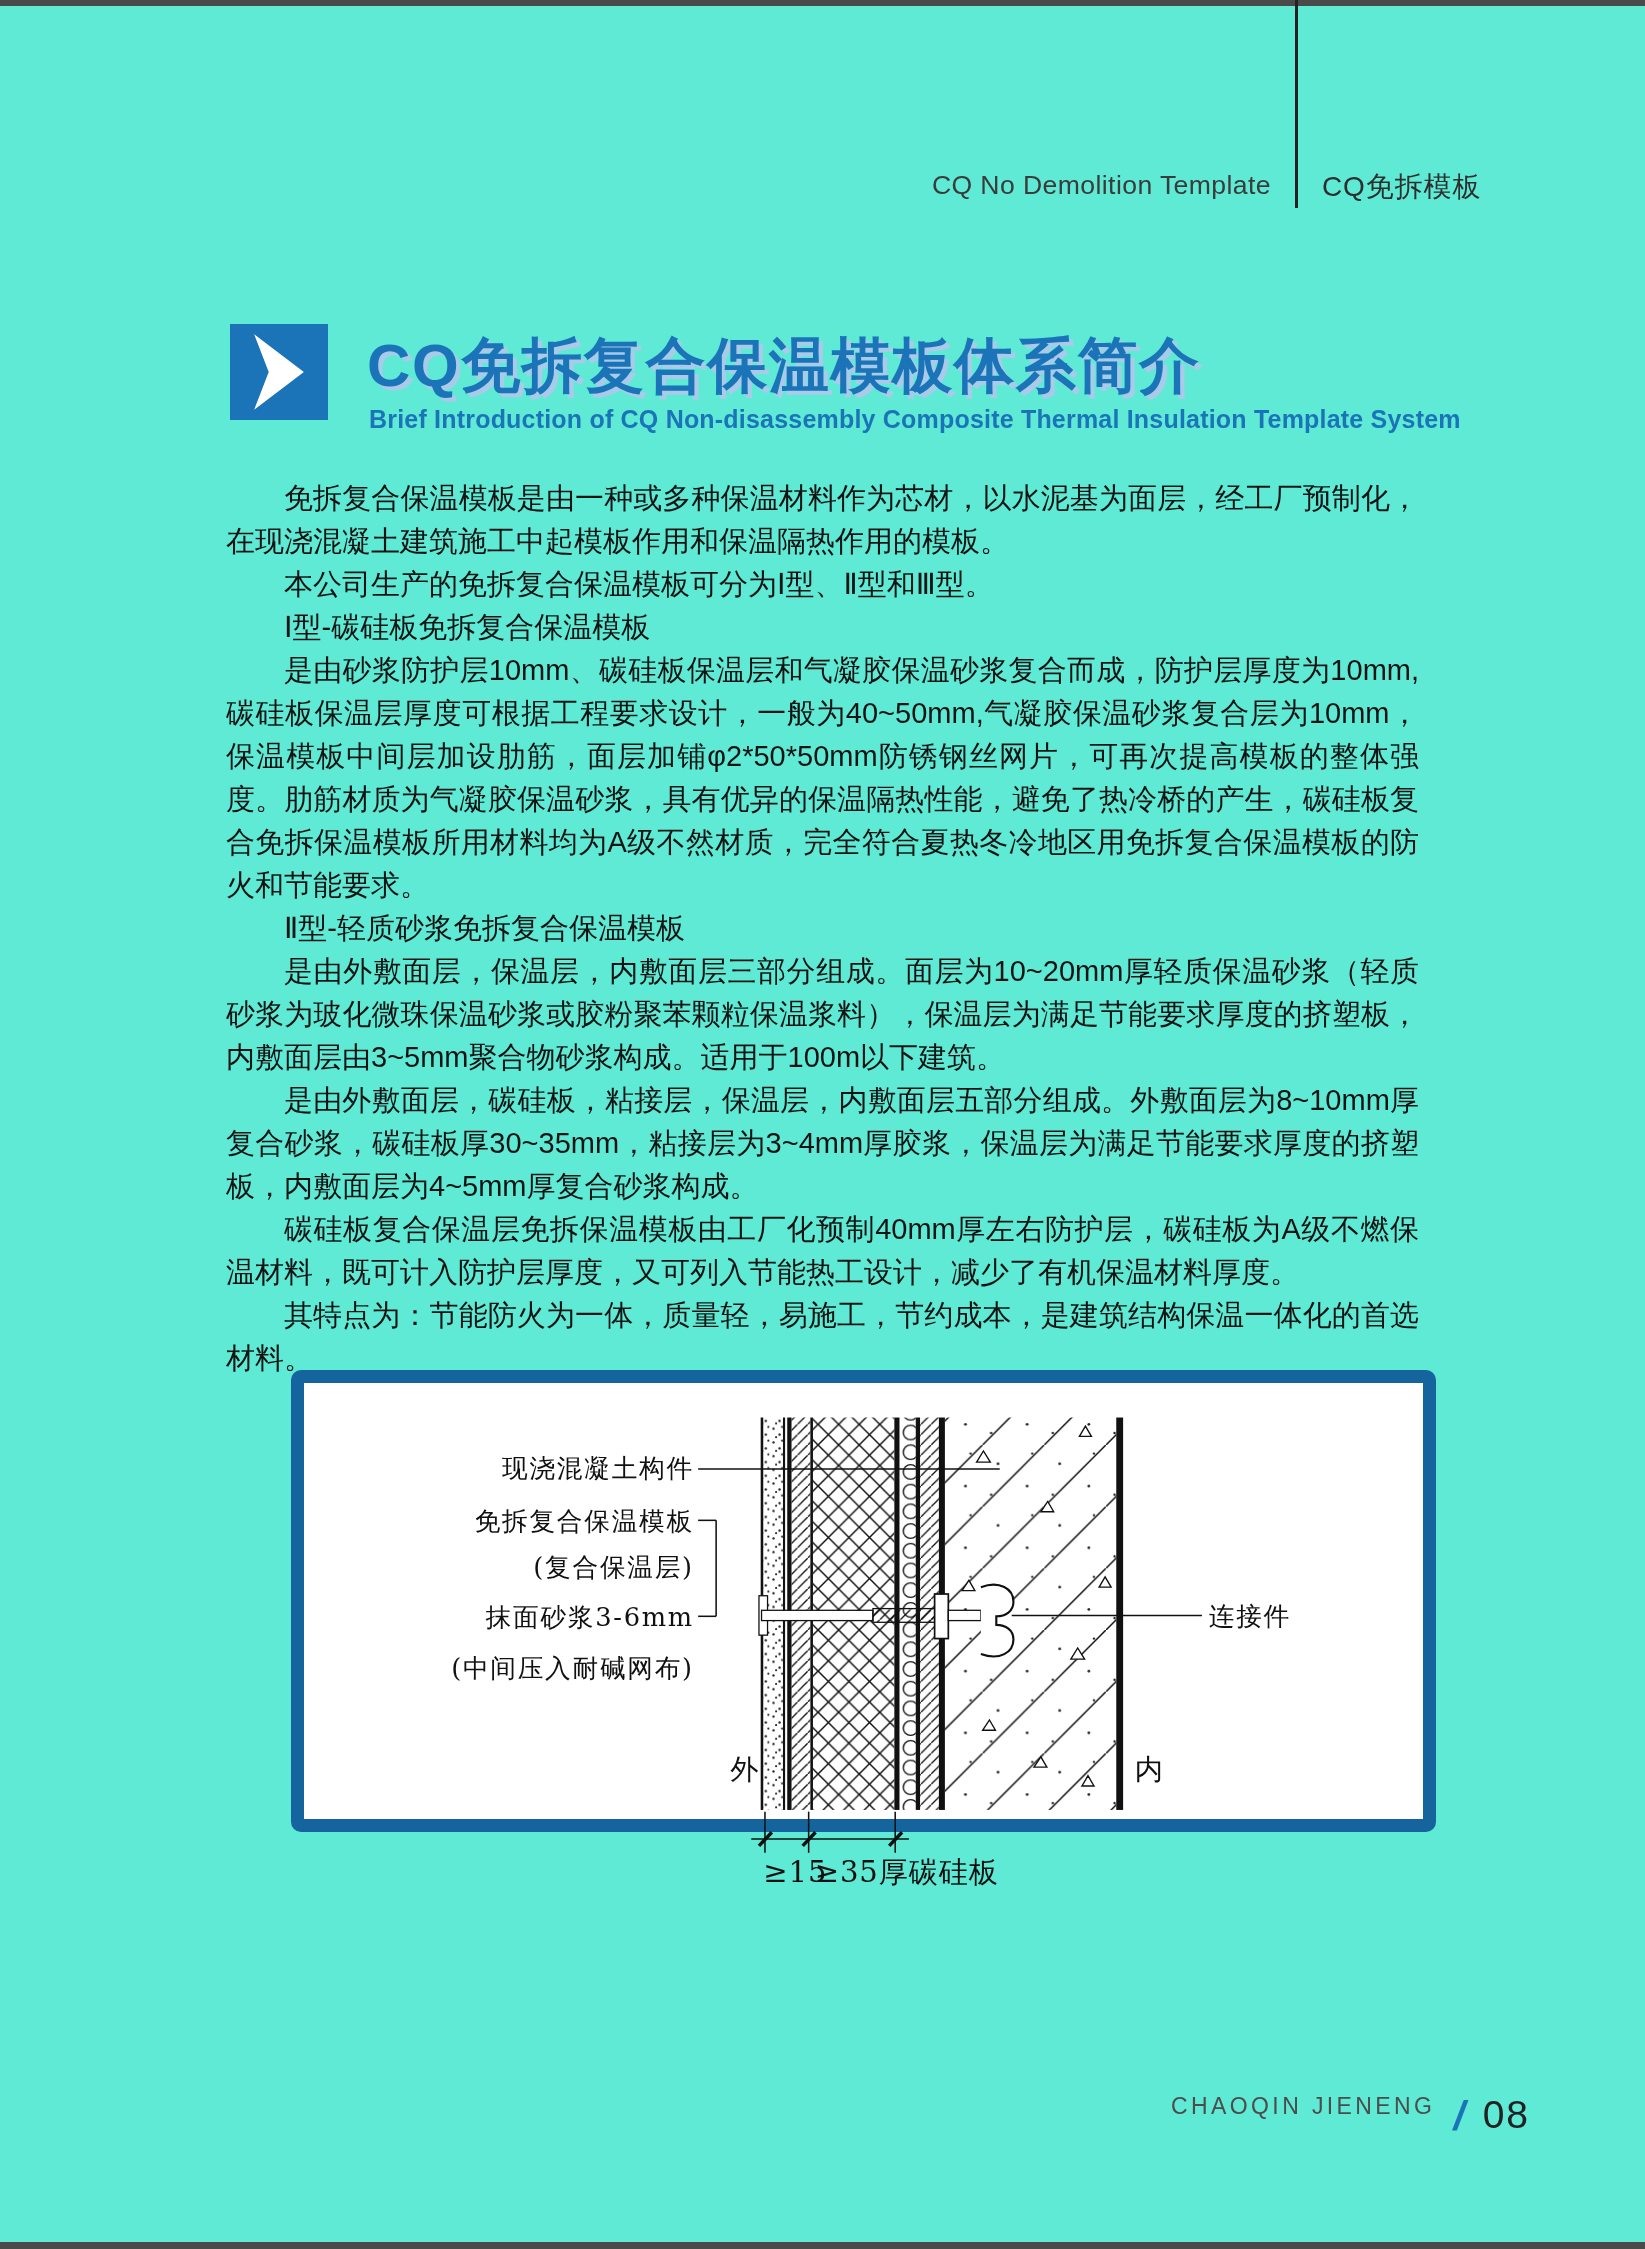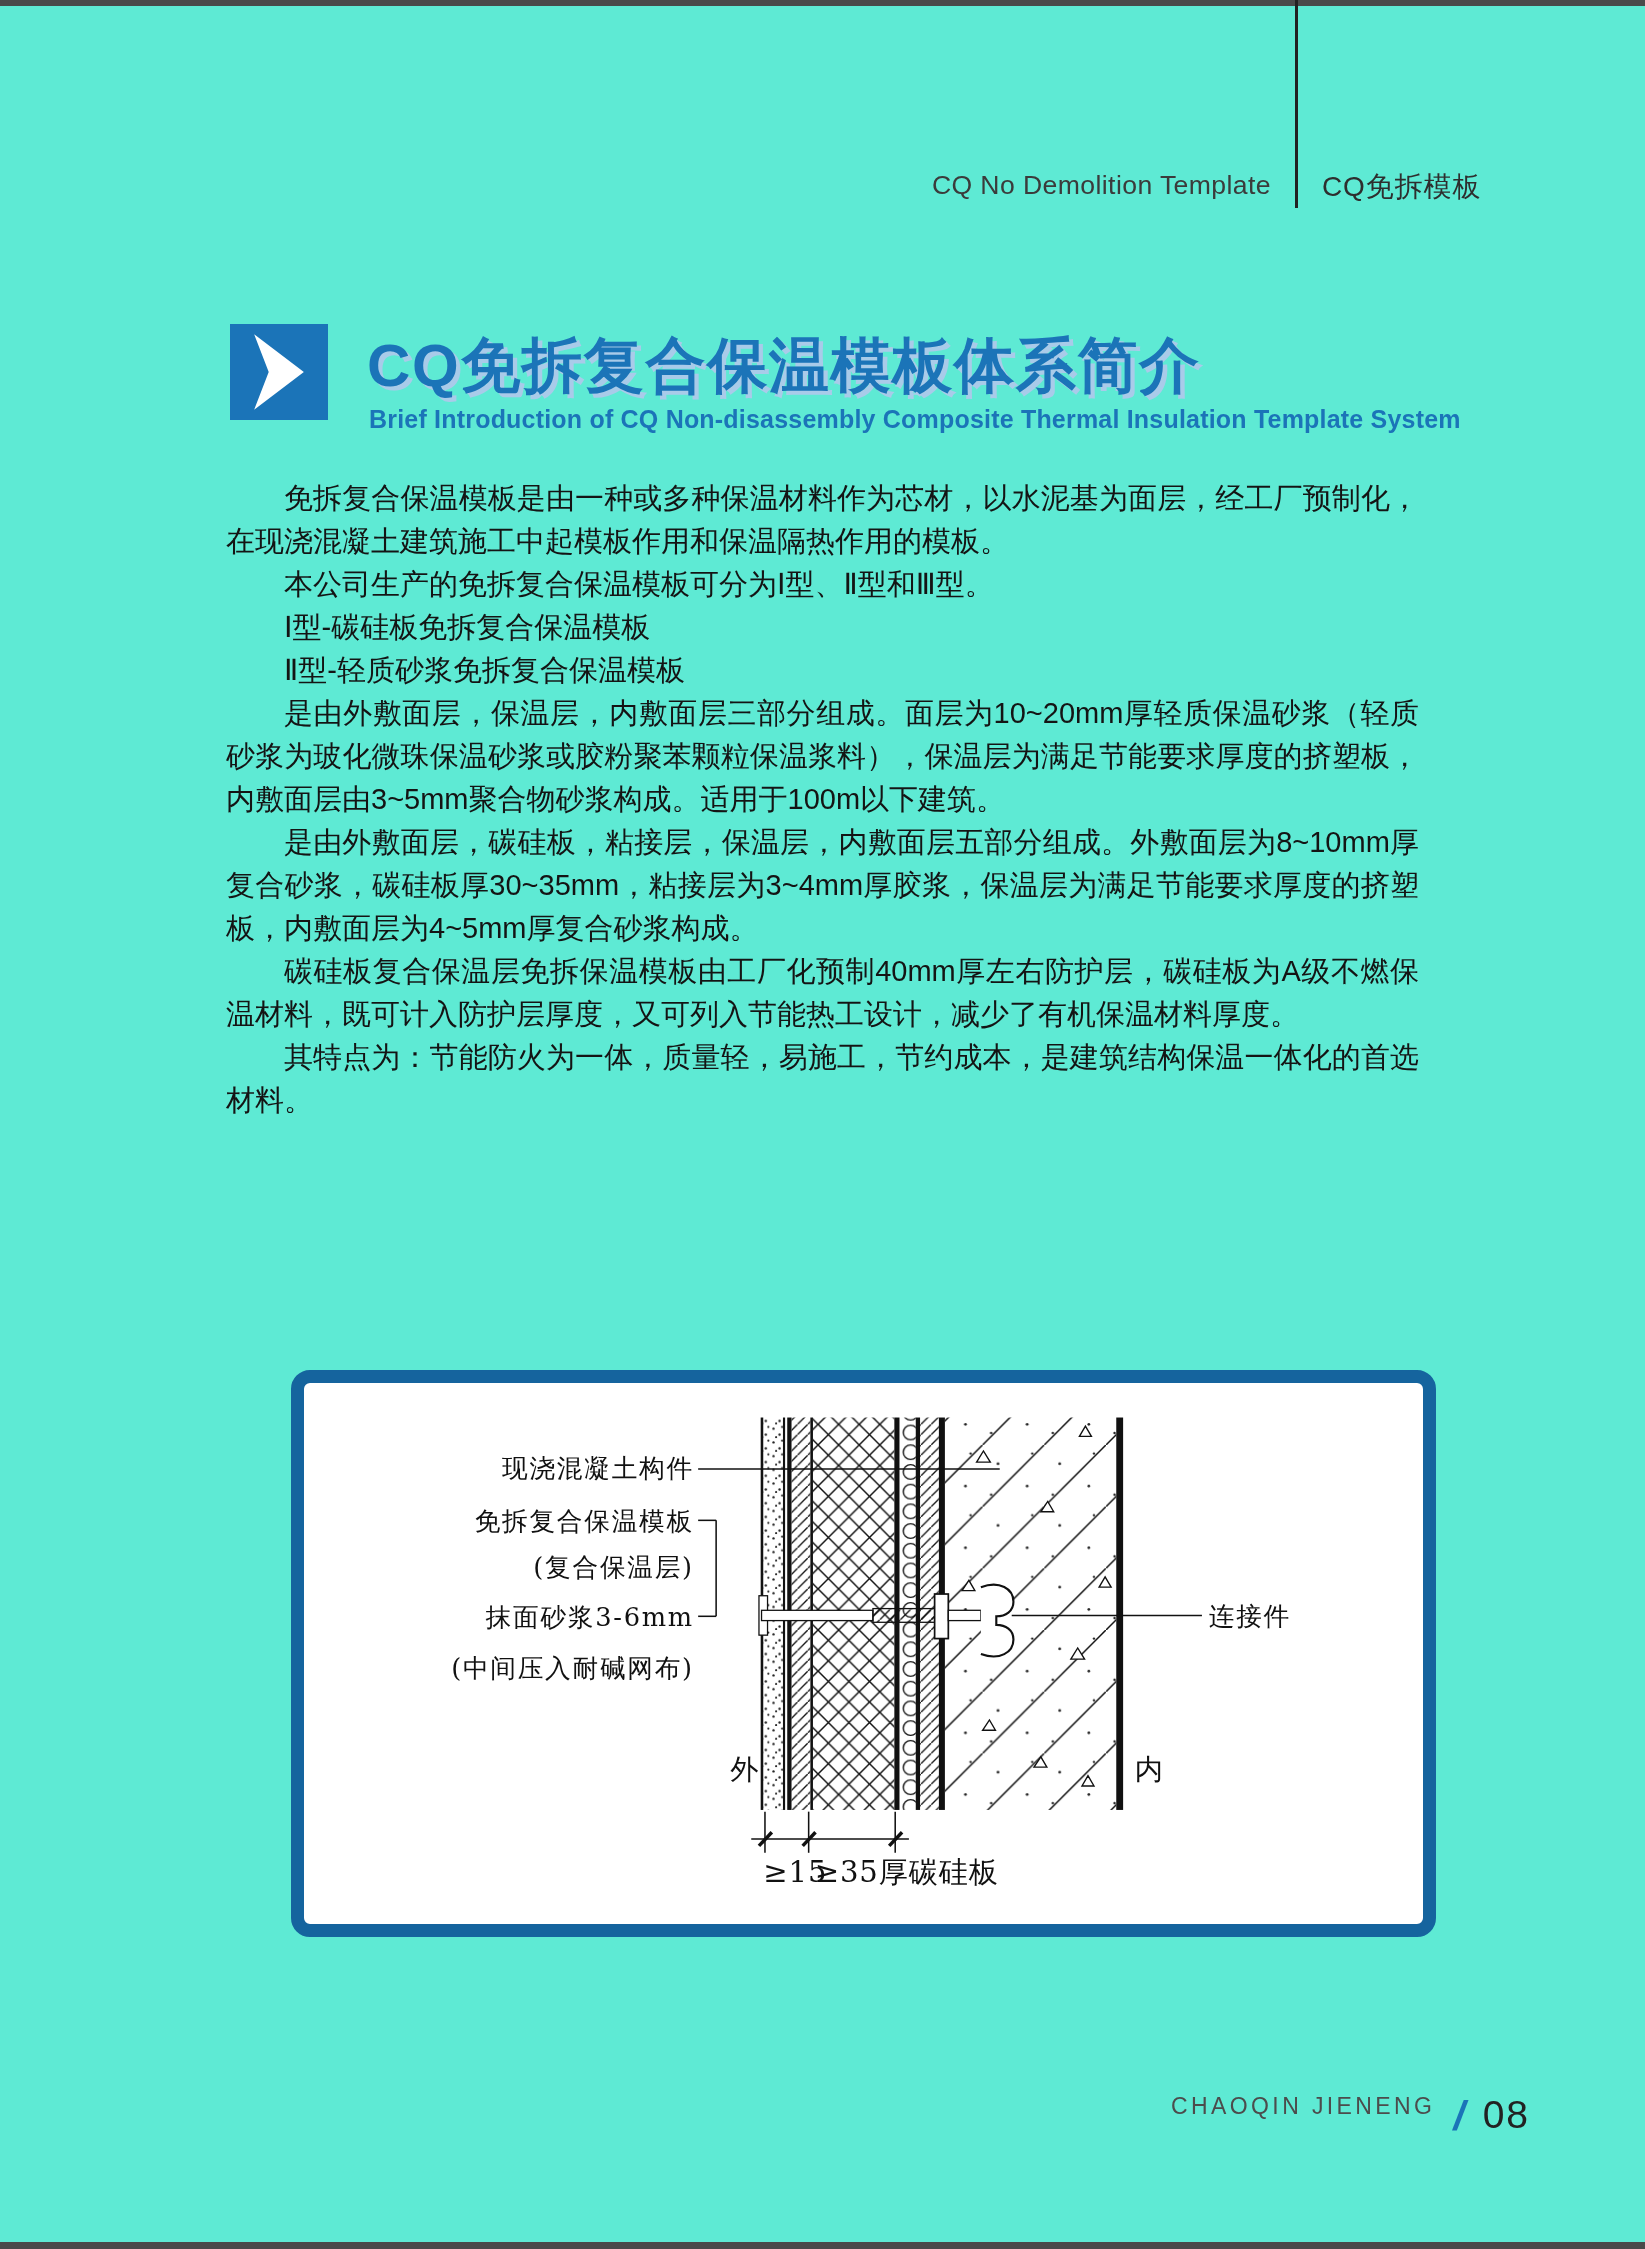--- a/index.html
+++ b/index.html
@@ -19,22 +19,22 @@
               letter-spacing:1.7px;white-space:nowrap;text-shadow:4.3px 4.3px 0 #a9cbe9;}
   .hero-sub{position:absolute;left:369px;top:405px;font-size:25px;font-weight:bold;color:#1b74b8;
             letter-spacing:0.2px;white-space:nowrap;}
 
   
   .body-text{position:absolute;left:226px;top:477px;width:1193px;font-size:29px;line-height:43px;
              text-align:justify;color:#141414;}
   .body-text p{margin:0;text-indent:2em;}
 
   
-  .fig-box{position:absolute;left:291px;top:1370px;width:1145px;height:567px;box-sizing:border-box;
-           border:13px solid #15649e;border-radius:19px;background:#ffffff;}
+  .fig-box{position:absolute;left:291px;top:1370px;width:1145px;height:462px;box-sizing:border-box;
+           border:13px solid #15649e;border-radius:10px;background:#ffffff;}
   .fig-box svg{position:absolute;left:0;top:0;}
 
   .fig-caption{position:absolute;left:291px;top:1959px;width:1145px;text-align:center;
                font-size:40px;font-weight:bold;color:#111;letter-spacing:1.7px;white-space:nowrap;}
 
   
   .footer{position:absolute;left:1171px;top:2093px;display:flex;align-items:flex-start;gap:18px;}
   .footer .brand{font-size:23px;color:#4c4c4c;letter-spacing:3.4px;}
   .footer .sep{font-size:41px;color:#1b74b8;font-style:italic;font-weight:bold;}
   .footer .pageno{font-size:39px;color:#222;letter-spacing:1.7px;font-weight:500;}
@@ -60,20 +60,21 @@
       <polygon points="28,12 86,56 28,100 45,56" fill="#ffffff"></polygon>
     </svg>
   </div>
   <div class="hero-title">CQ免拆复合保温模板体系简介</div>
   <div class="hero-sub">Brief Introduction of CQ Non-disassembly Composite Thermal Insulation Template System</div>
 
   <div class="body-text">
     <p>免拆复合保温模板是由一种或多种保温材料作为芯材，以水泥基为面层，经工厂预制化，在现浇混凝土建筑施工中起模板作用和保温隔热作用的模板。</p>
     <p>本公司生产的免拆复合保温模板可分为Ⅰ型、Ⅱ型和Ⅲ型。</p>
     <p>Ⅰ型-碳硅板免拆复合保温模板</p>
+    <p>是由砂浆防护层10mm、碳硅板保温层和气凝胶保温砂浆复合而成，防护层厚度为10mm,碳硅板保温层厚度可根据工程要求设计，一般为40~50mm,气凝胶保温砂浆复合层为10mm，保温模板中间层加设肋筋，面层加铺φ2*50*50mm防锈钢丝网片，可再次提高模板的整体强度。肋筋材质为气凝胶保温砂浆，具有优异的保温隔热性能，避免了热冷桥的产生，碳硅板复合免拆保温模板所用材料均为A级不然材质，完全符合夏热冬冷地区用免拆复合保温模板的防火和节能要求。</p>
     <p>Ⅱ型-轻质砂浆免拆复合保温模板</p>
     <p>是由外敷面层，保温层，内敷面层三部分组成。面层为10~20mm厚轻质保温砂浆（轻质砂浆为玻化微珠保温砂浆或胶粉聚苯颗粒保温浆料），保温层为满足节能要求厚度的挤塑板，内敷面层由3~5mm聚合物砂浆构成。适用于100m以下建筑。</p>
     <p>是由外敷面层，碳硅板，粘接层，保温层，内敷面层五部分组成。外敷面层为8~10mm厚复合砂浆，碳硅板厚30~35mm，粘接层为3~4mm厚胶浆，保温层为满足节能要求厚度的挤塑板，内敷面层为4~5mm厚复合砂浆构成。</p>
     <p>碳硅板复合保温层免拆保温模板由工厂化预制40mm厚左右防护层，碳硅板为A级不燃保温材料，既可计入防护层厚度，又可列入节能热工设计，减少了有机保温材料厚度。</p>
     <p>其特点为：节能防火为一体，质量轻，易施工，节约成本，是建筑结构保温一体化的首选材料。</p>
   </div>
 
   <div class="fig-box">
     <svg width="1119" height="542" viewBox="0 0 1306 632">
       <defs>

